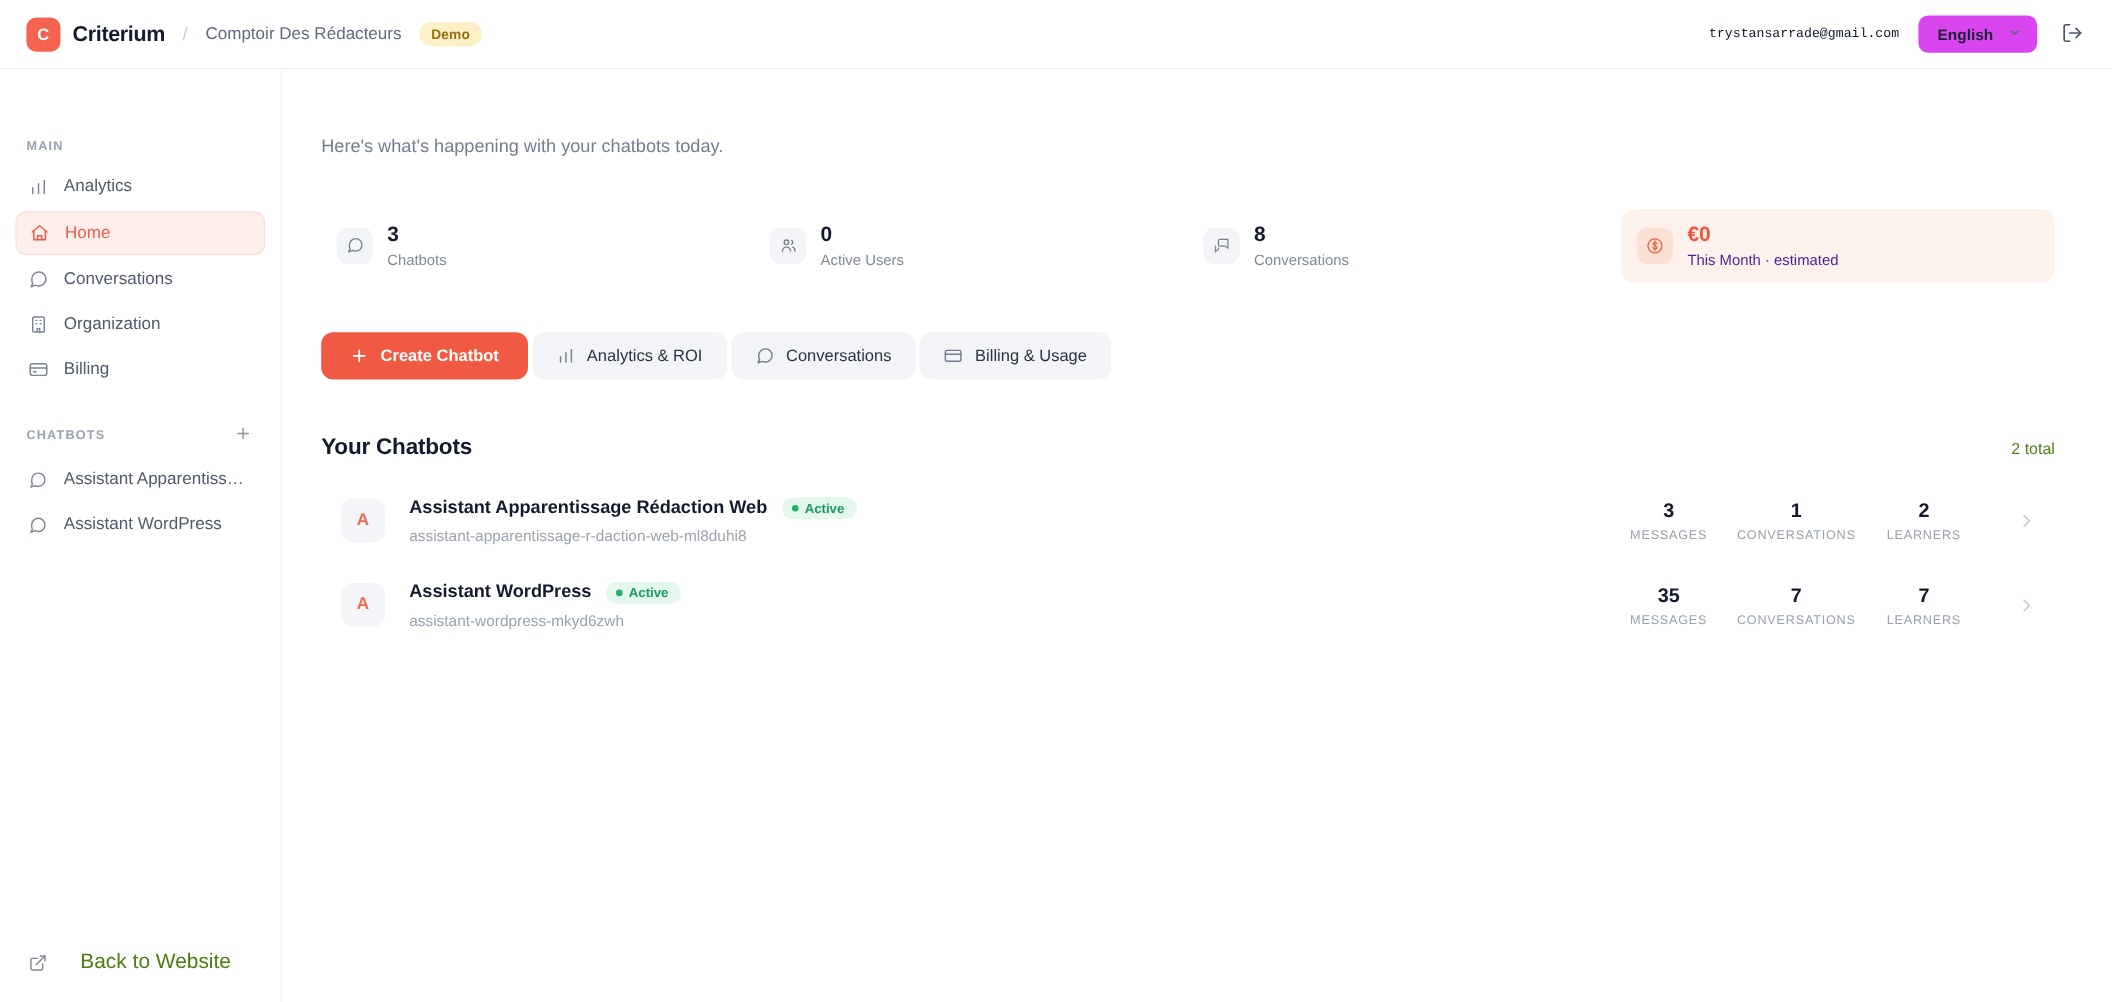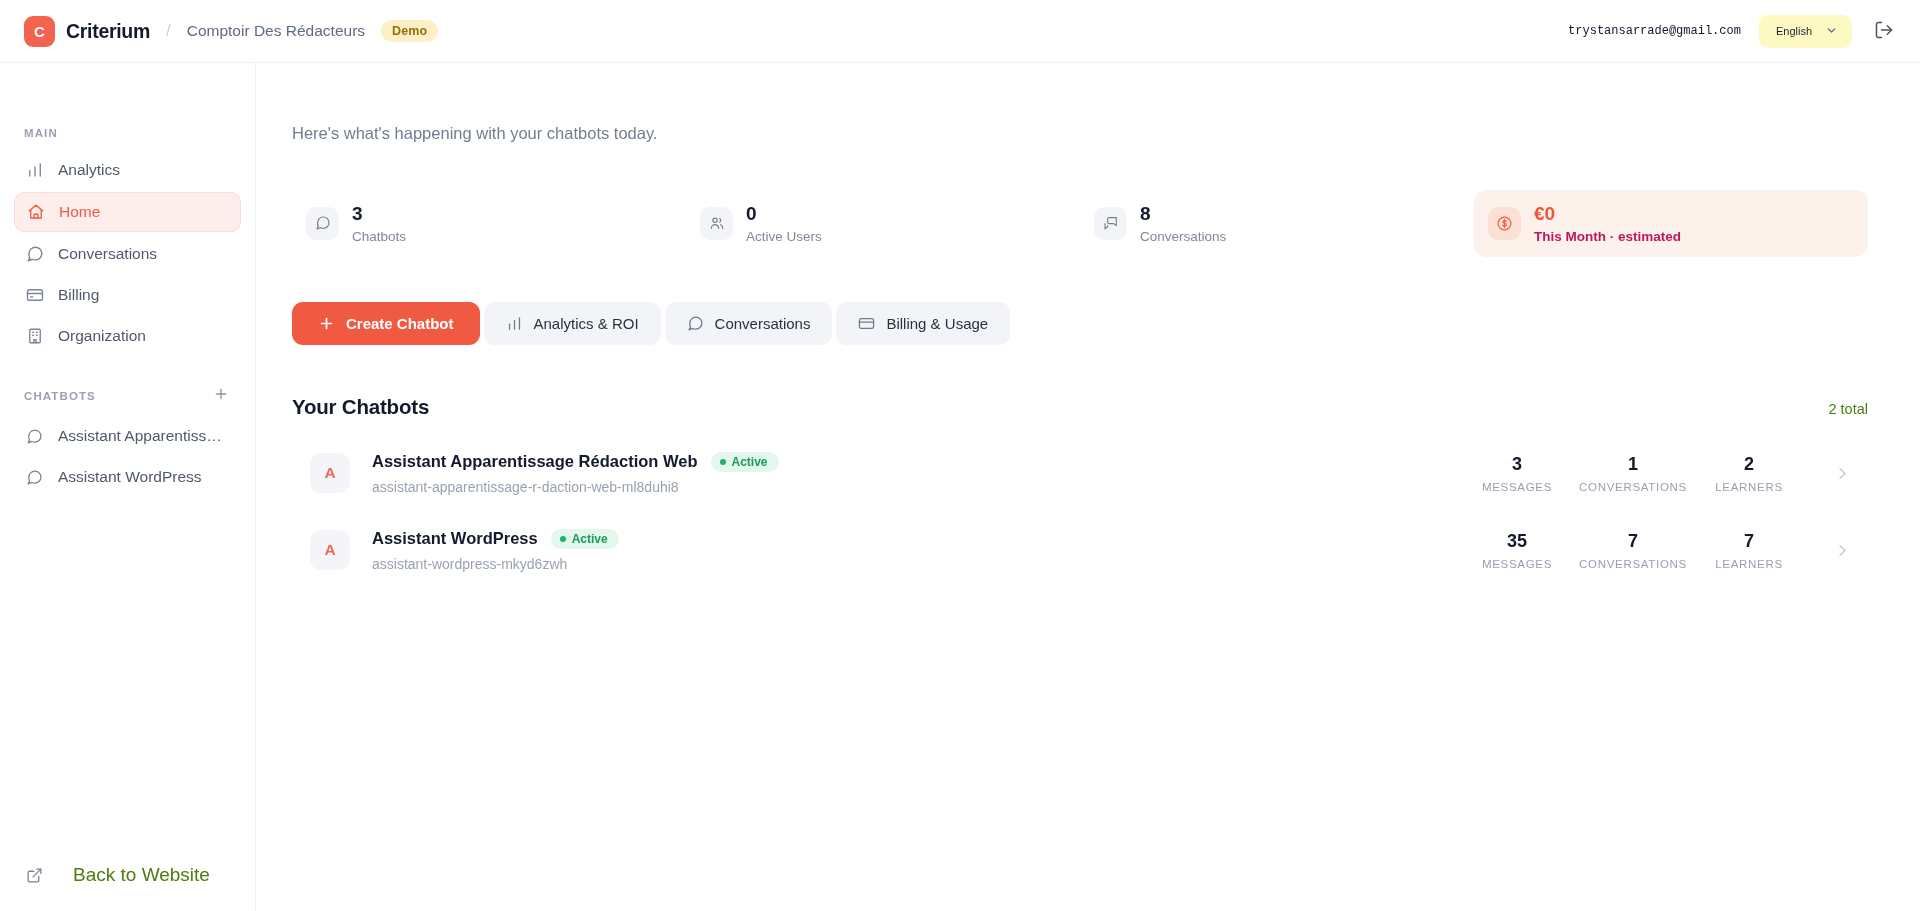--- a/index.html
+++ b/index.html
@@ -36,23 +36,23 @@
     margin-left: 16px;
     background: #fdf0c8; color: #92710d;
     font-size: 12.5px; font-weight: 700;
     padding: 4px 11px; border-radius: 999px;
     letter-spacing: .1px;
   }
   .topbar-right { margin-left: auto; display: flex; align-items: center; gap: 18px; }
   .user-email { font-size: 12px; color: #0f172a; font-family: Liberation Mono, monospace; }
   .lang-select {
     display: flex; align-items: center; gap: 13px;
-    background: #fef9c3; border-radius: 9px;
+    background: #d946ef; border-radius: 9px;
     padding: 9px 14px 9px 17px;
-    font-size: 11px; font-weight: 400; color: #1c2433;
+    font-size: 14px; font-weight: 700; color: #1c2433;
     cursor: pointer; border: none;
   }
   .logout-btn { background: none; border: none; cursor: pointer; padding: 4px; display:flex; }
 
   
   .body-row { display: flex; flex: 1 1 auto; min-height: 0; }
 
   
   .sidebar {
     width: 256px; flex: 0 0 256px;
@@ -124,21 +124,21 @@
     width: 33px; height: 33px; border-radius: 10px;
     background: #f3f4f7; color: #78808f;
     display: flex; align-items: center; justify-content: center;
     flex: 0 0 33px;
   }
   .stat-val { font-size: 19px; font-weight: 700; color: #131a2b; line-height: 1.15; }
   .stat-lbl { font-size: 13.5px; color: #808997; margin-top: 4px; }
   .stat.revenue { background: #fdf1eb; }
   .stat.revenue .sico { background: #fbe0d5; color: #ee6046; }
   .stat.revenue .stat-val { color: #ee5539; }
-  .stat.revenue .stat-lbl { color: #be185d; font-weight: bold; }
+  .stat.revenue .stat-lbl { color: #4c1d95; }
 
   
   .actions-row { display: flex; gap: 4px; margin-top: 45px; }
   .btn {
     display: flex; align-items: center; gap: 11px;
     padding: 13px 22px; border-radius: 11px;
     font-size: 15px; font-weight: 500; cursor: pointer;
     border: none; background: #f3f4f7; color: #2a3140;
     white-space: nowrap;
   }
@@ -252,40 +252,40 @@
           <svg width="18" height="18" viewBox="0 0 24 24" fill="none" stroke="currentColor" stroke-width="1.8" stroke-linecap="round" stroke-linejoin="round">
               <path d="M21 11.5a8.38 8.38 0 0 1-9 8.4 8.5 8.5 0 0 1-3.8-.9L3 21l1.9-4.1A8.38 8.38 0 0 1 4 11.5a8.5 8.5 0 0 1 8.5-8.5 8.38 8.38 0 0 1 8.5 8.5z"></path>
             </svg>
         </span>
         <span class="lbl">Conversations</span>
       </a>
 
       <a class="nav-item">
         <span class="ico">
           <svg width="18" height="18" viewBox="0 0 24 24" fill="none" stroke="currentColor" stroke-width="1.8" stroke-linecap="round" stroke-linejoin="round">
-              <rect x="2" y="5" width="20" height="14" rx="2.5"></rect>
-              <line x1="2" y1="10" x2="22" y2="10"></line>
-              <line x1="6" y1="14.5" x2="9" y2="14.5"></line>
-            </svg>
-        </span>
-        <span class="lbl">Billing</span>
-      </a>
-
-      <a class="nav-item">
-        <span class="ico">
-          <svg width="18" height="18" viewBox="0 0 24 24" fill="none" stroke="currentColor" stroke-width="1.8" stroke-linecap="round" stroke-linejoin="round">
               <rect x="5" y="3" width="14" height="18" rx="1.5"></rect>
               <line x1="9" y1="7" x2="10" y2="7"></line>
               <line x1="14" y1="7" x2="15" y2="7"></line>
               <line x1="9" y1="11" x2="10" y2="11"></line>
               <line x1="14" y1="11" x2="15" y2="11"></line>
               <path d="M10.5 21v-4h3v4"></path>
             </svg>
         </span>
         <span class="lbl">Organization</span>
+      </a>
+
+      <a class="nav-item">
+        <span class="ico">
+          <svg width="18" height="18" viewBox="0 0 24 24" fill="none" stroke="currentColor" stroke-width="1.8" stroke-linecap="round" stroke-linejoin="round">
+              <rect x="2" y="5" width="20" height="14" rx="2.5"></rect>
+              <line x1="2" y1="10" x2="22" y2="10"></line>
+              <line x1="6" y1="14.5" x2="9" y2="14.5"></line>
+            </svg>
+        </span>
+        <span class="lbl">Billing</span>
       </a>
 
       <div class="nav-gap"></div>
 
       <div class="nav-label-row">
         <span class="nav-label">CHATBOTS</span>
         <button class="add-chatbot-btn">
           <span>
             <svg width="16" height="16" viewBox="0 0 24 24" fill="none" stroke="currentColor" stroke-width="2" stroke-linecap="round">
                 <line x1="12" y1="5" x2="12" y2="19"></line>

